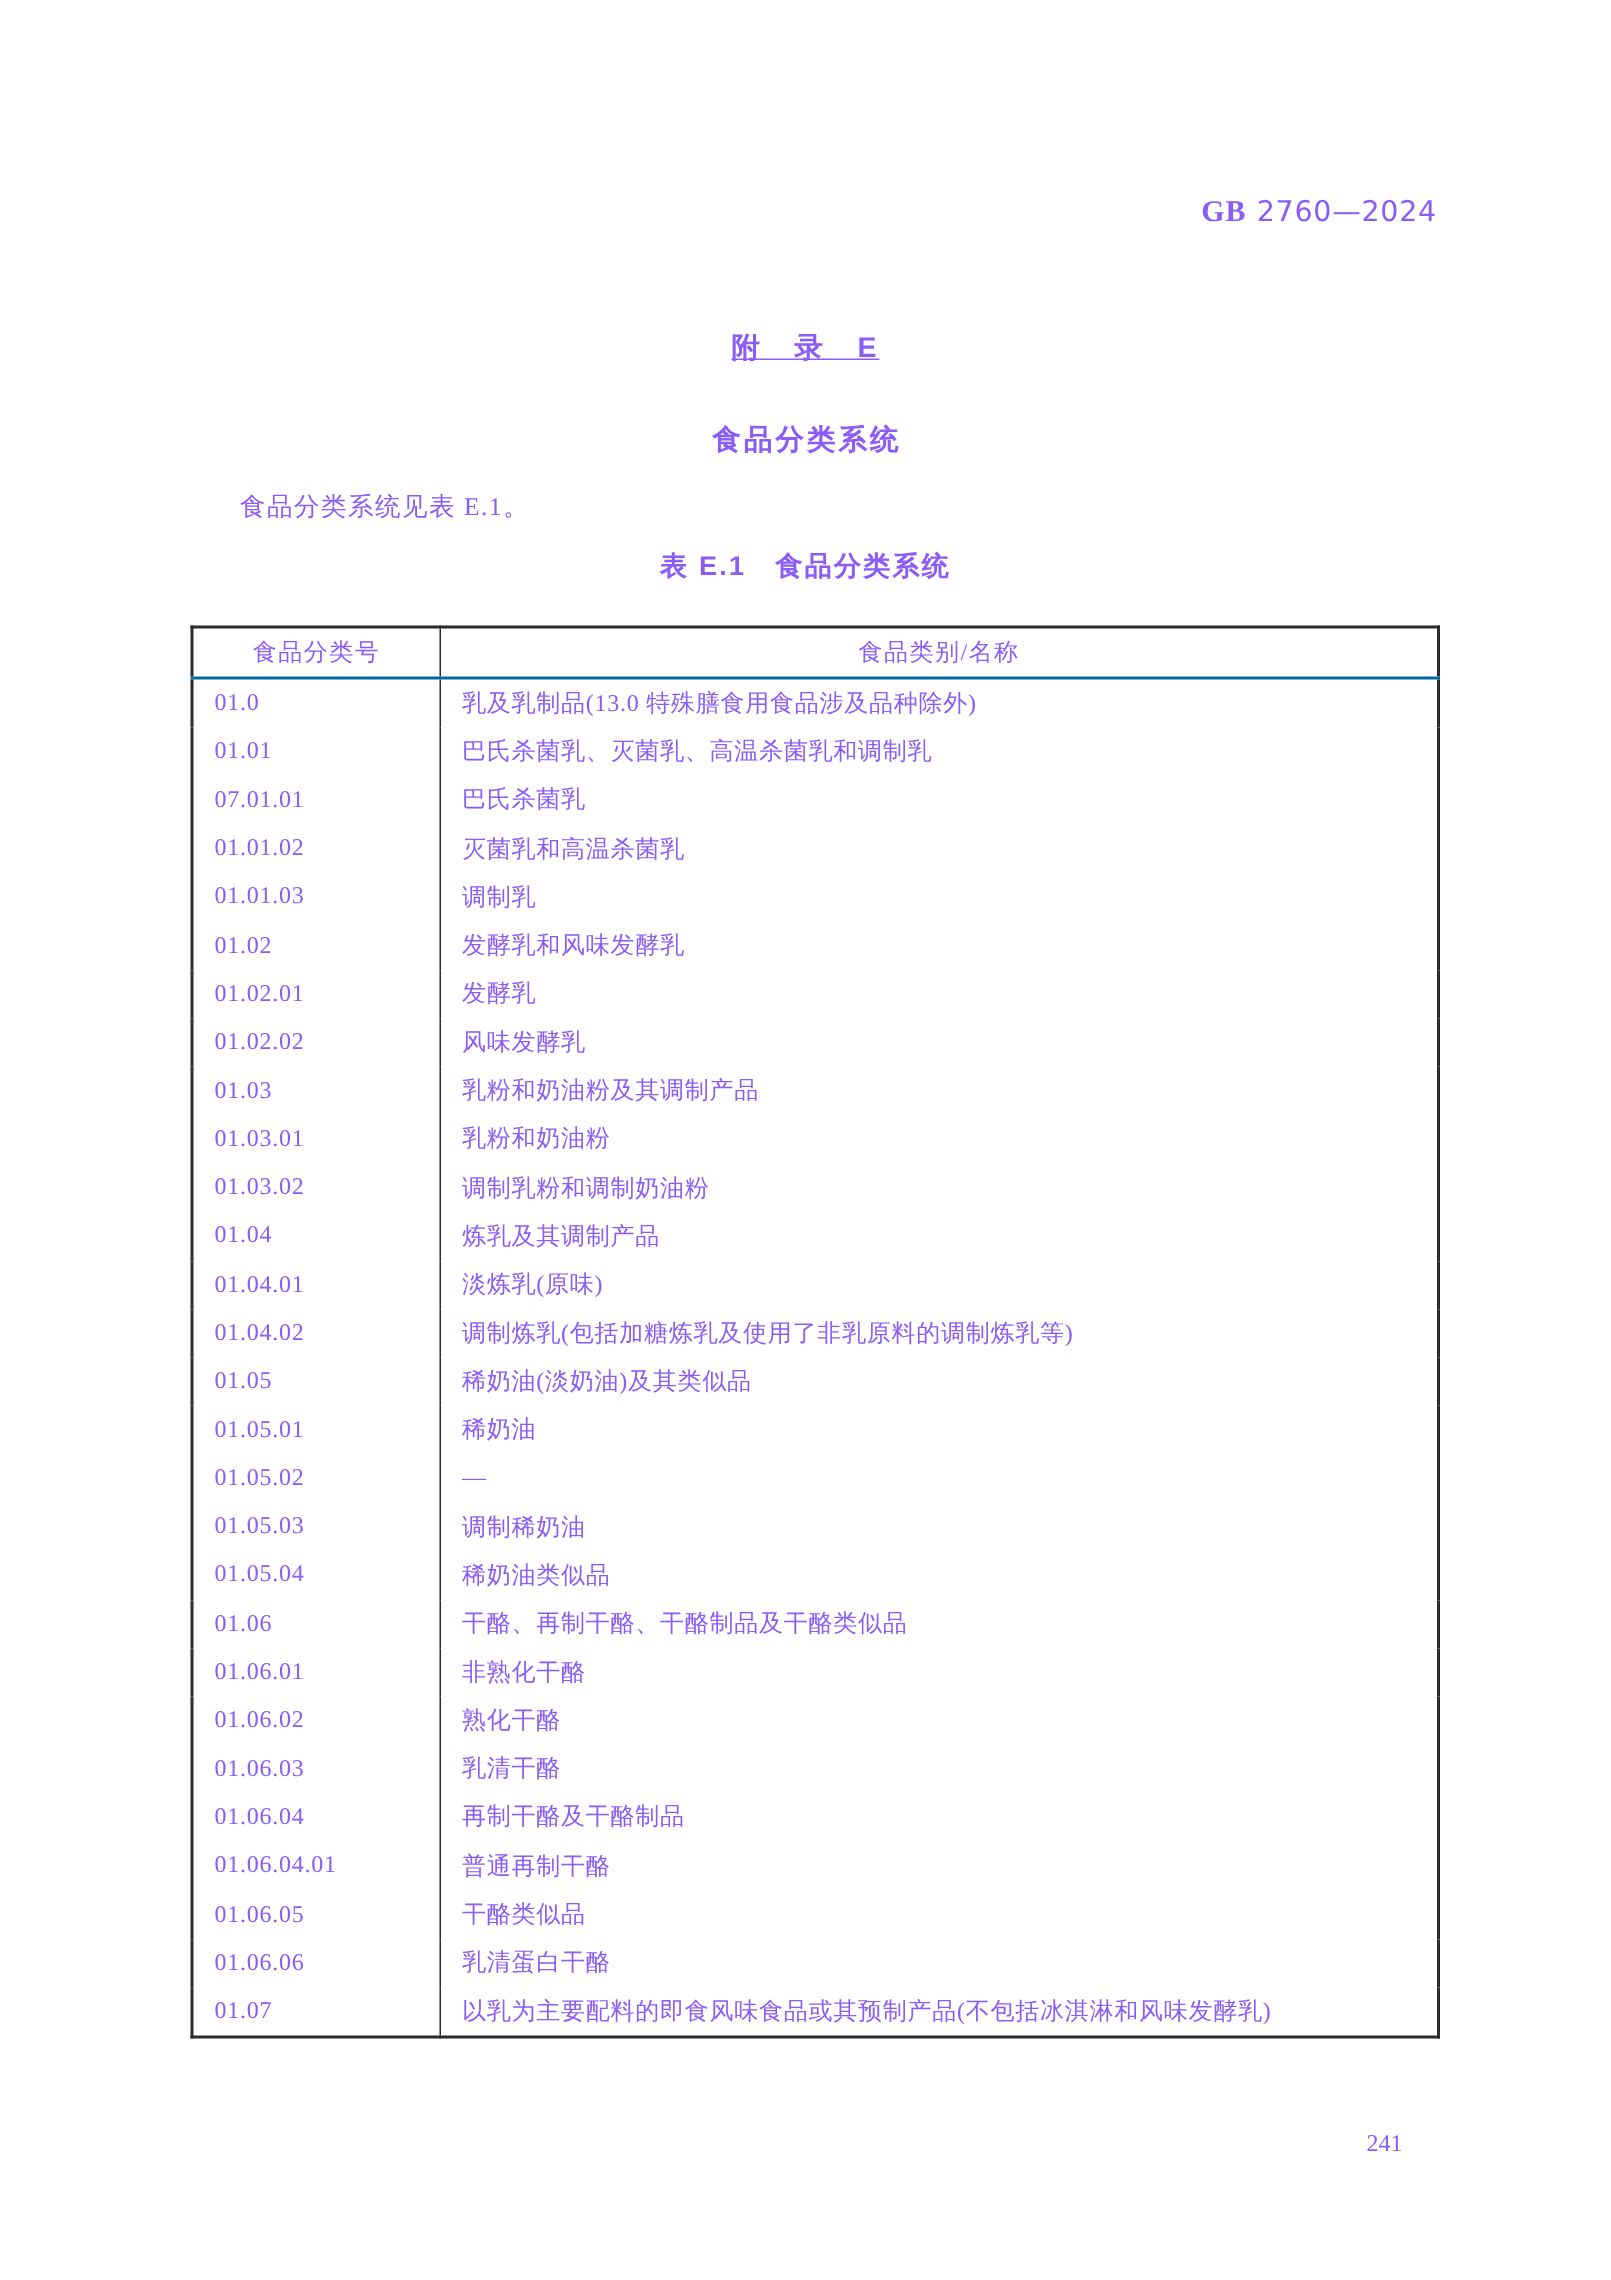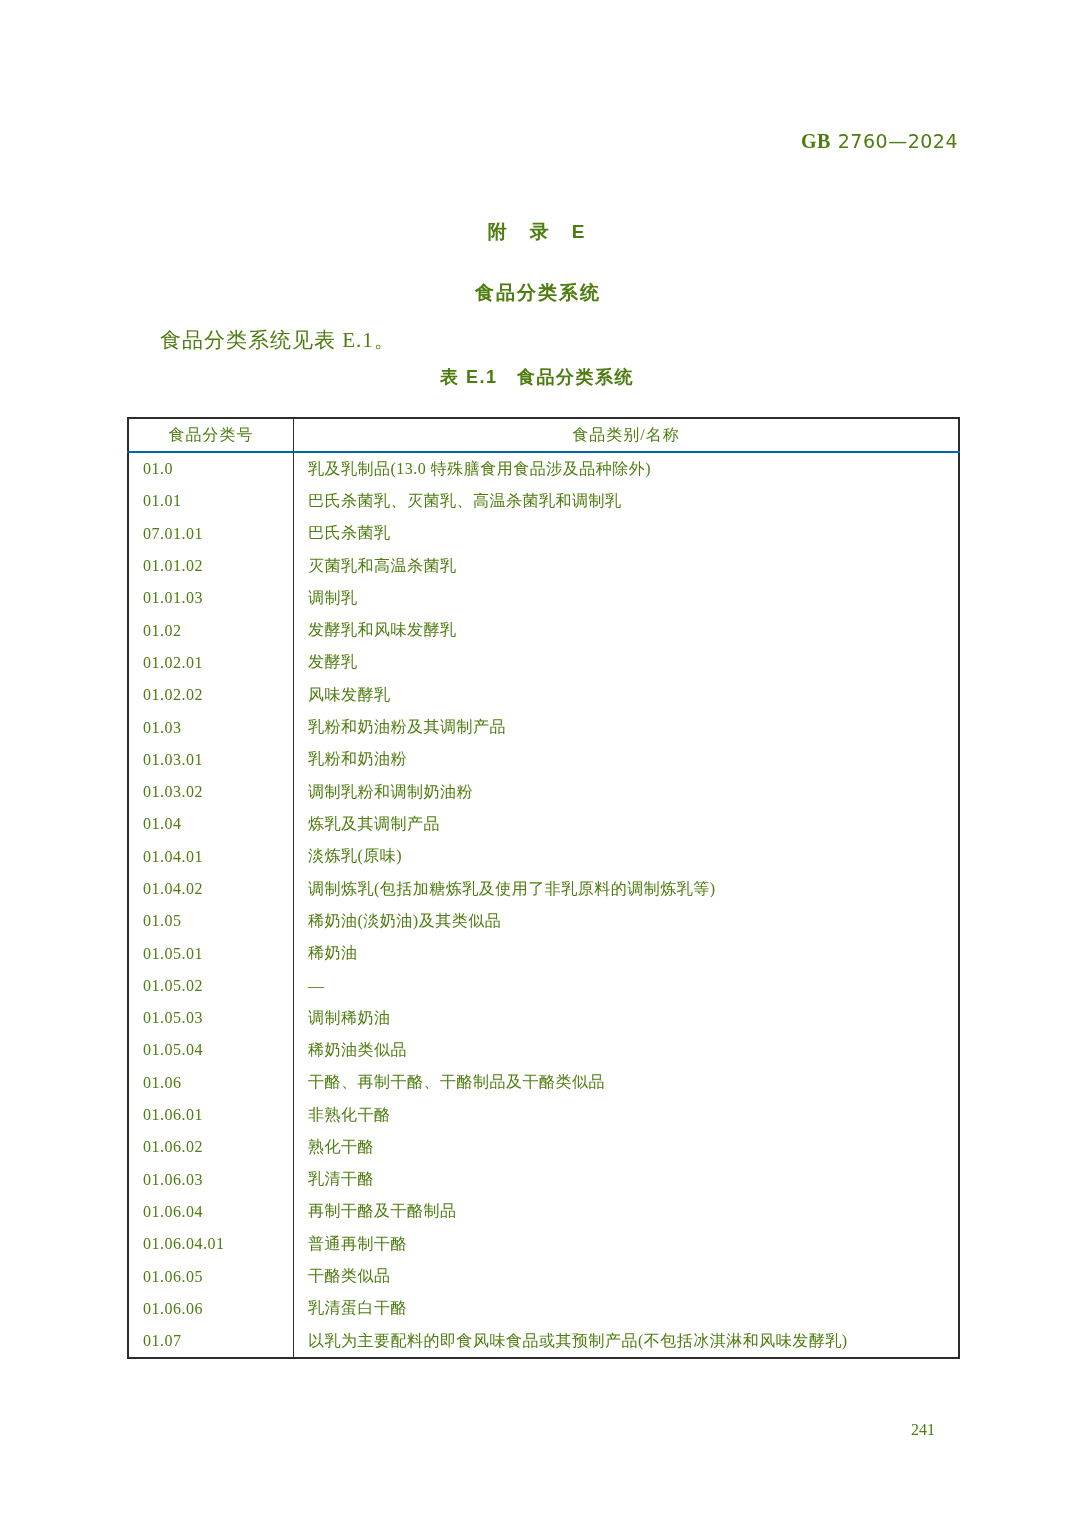--- a/index.html
+++ b/index.html
@@ -6,21 +6,21 @@
     margin: 0;
     padding: 0;
     background: #e8e8e8;
   }
   .page {
     position: relative;
     width: 1074px;
     height: 1520px;
     background: #ffffff;
     font-family: "Liberation Serif", serif;
-    color: #4d7c0f;
+    color: #8b5cf6;
     overflow: hidden;
     margin: 0 auto;
   }
   .std-number {
     position: absolute;
     top: 130px;
     right: 116px;
     font-size: 20px;
     letter-spacing: 0.5px;
     white-space: nowrap;
@@ -39,38 +39,39 @@
     position: absolute;
     top: 219px;
     left: 0;
     width: 100%;
     text-align: center;
     font-family: "Liberation Sans", sans-serif;
     font-weight: bold;
     font-size: 19px;
     margin: 0;
     letter-spacing: 2px;
+    text-decoration: underline;
   }
   .appendix-subtitle {
     position: absolute;
     top: 279px;
     left: 0;
     width: 100%;
     text-align: center;
     font-family: "Liberation Sans", sans-serif;
     font-weight: bold;
     font-size: 19px;
     margin: 1px;
     letter-spacing: 2px;
   }
   .intro {
     position: absolute;
     top: 326px;
     left: 160px;
-    font-size: 21px;
+    font-size: 17px;
     margin: 0;
     letter-spacing: 1px;
   }
   .table-caption {
     position: absolute;
     top: 365px;
     left: 0;
     width: 100%;
     text-align: center;
     font-family: "Liberation Sans", sans-serif;

